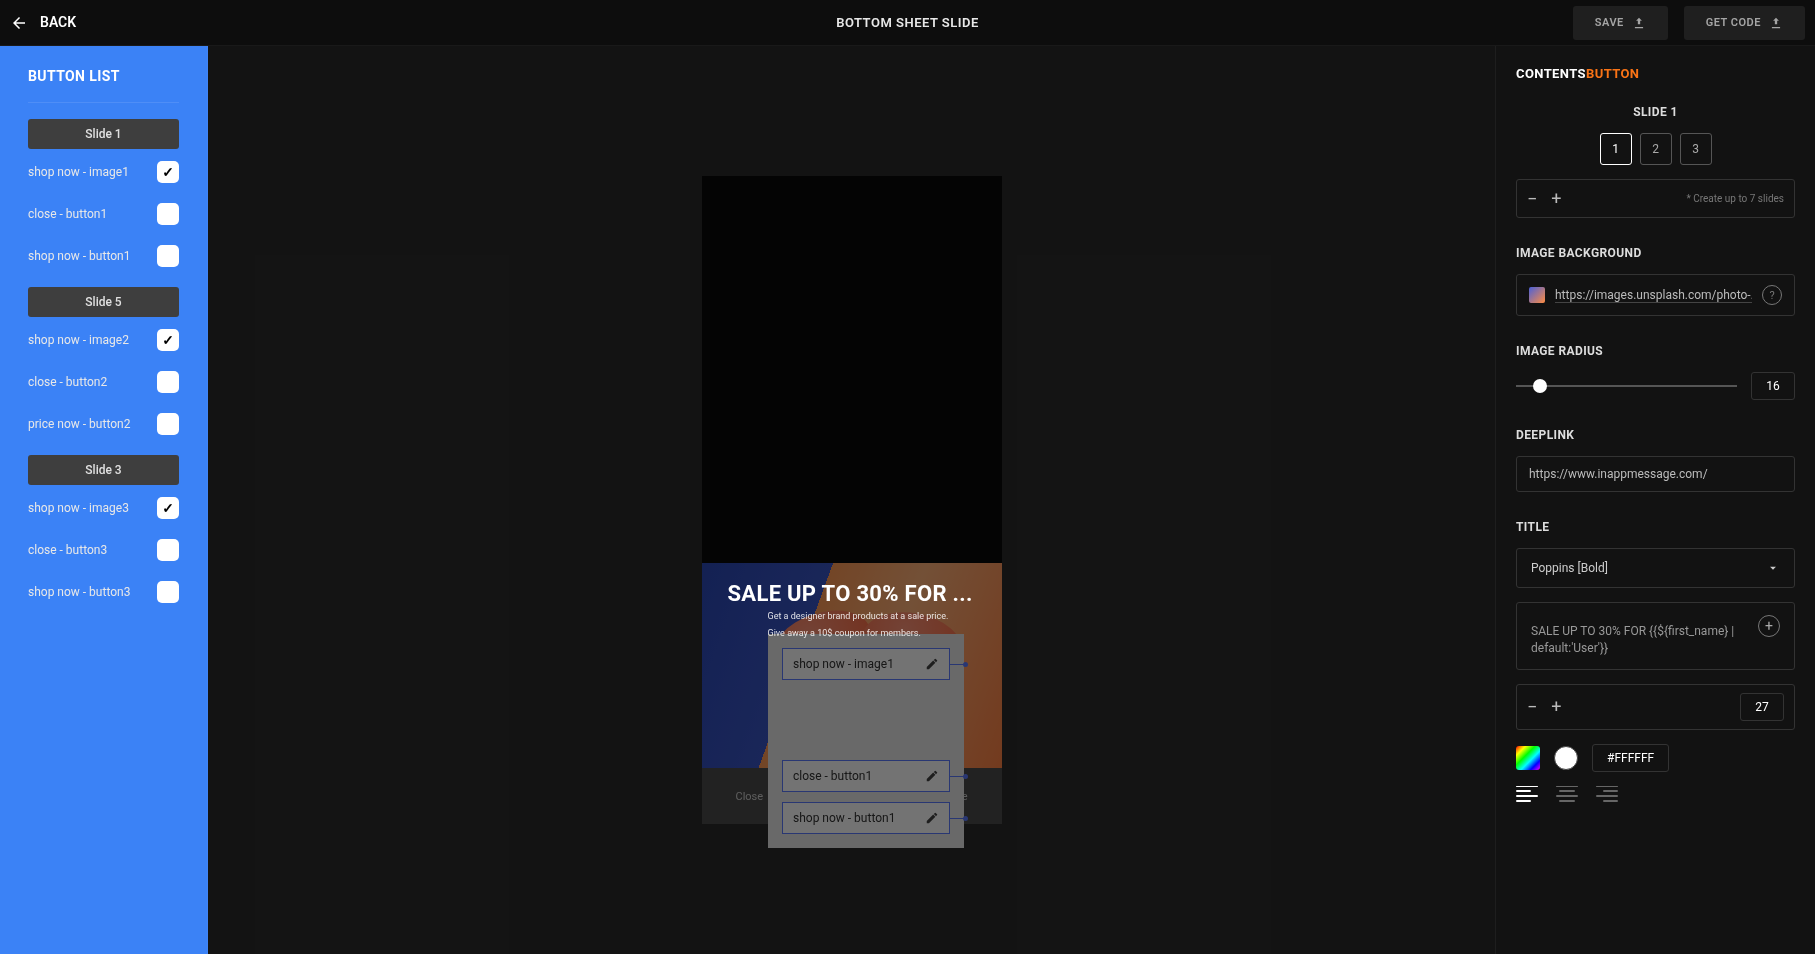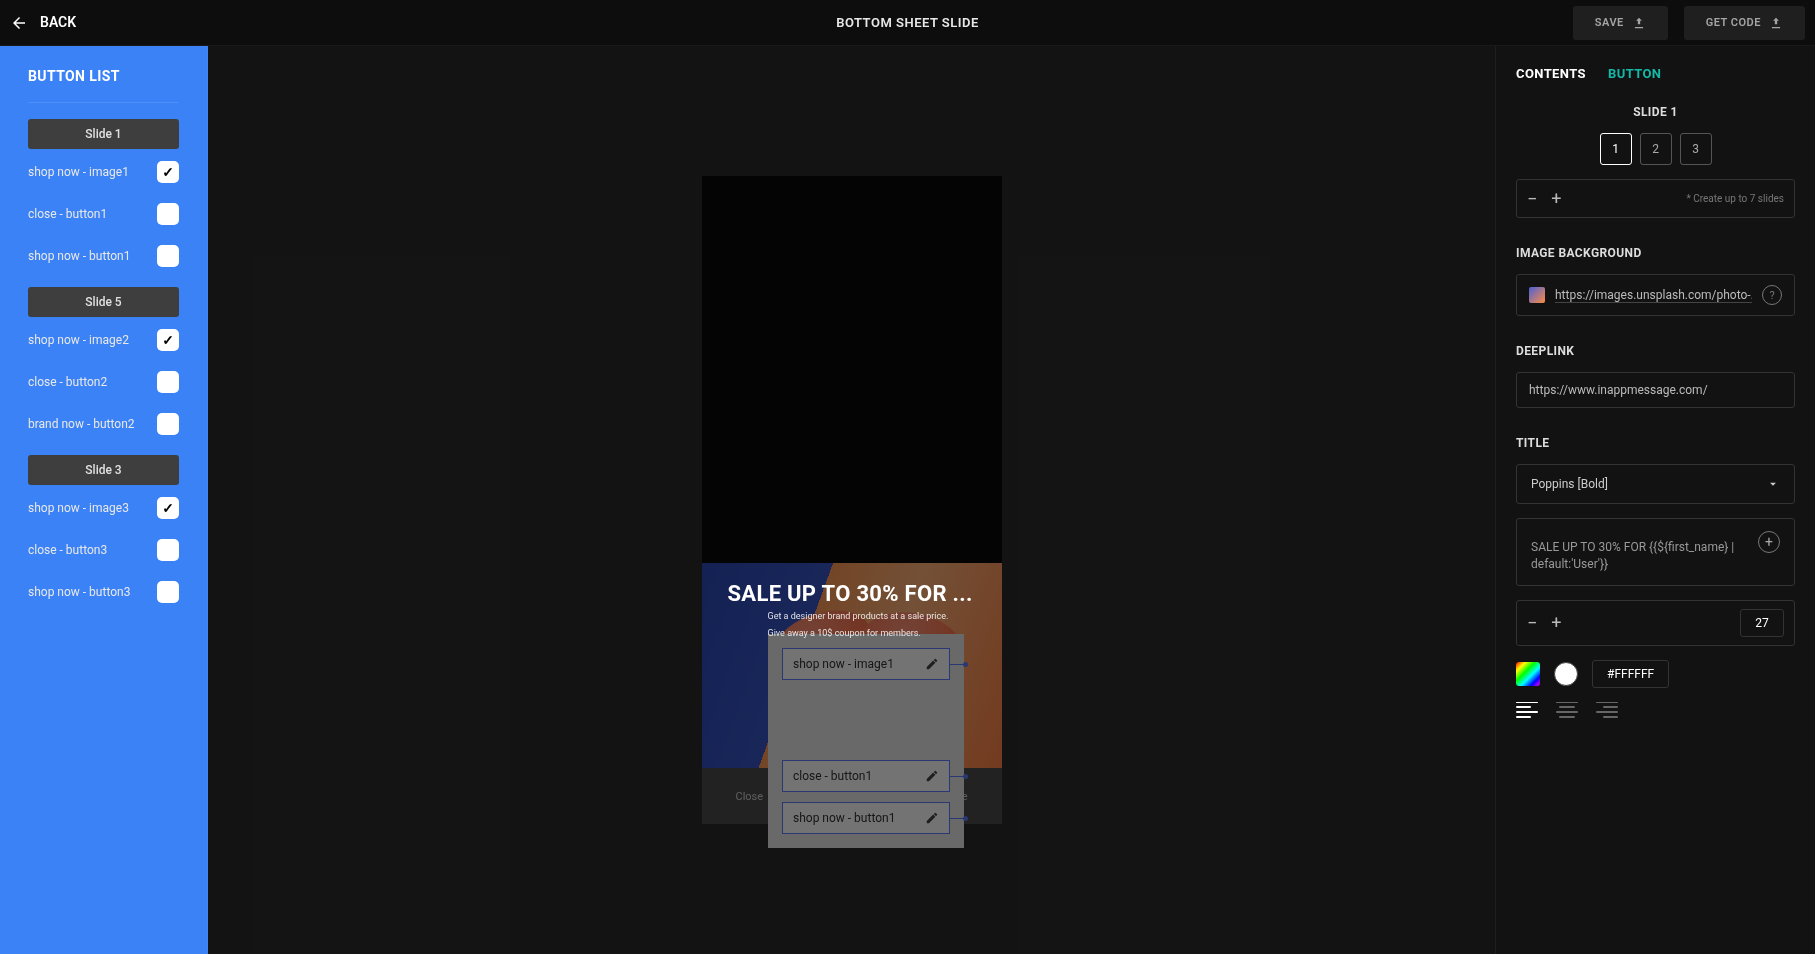--- a/index.html
+++ b/index.html
@@ -21,22 +21,22 @@
 .chk{width:22px;height:22px;border-radius:5px;background:#fff;display:flex;align-items:center;justify-content:center;cursor:pointer;}
 .chk.on::after{content:"✓";color:#000;font-weight:700;font-size:14px;}
 
 
 .vtabs{position:absolute;left:208px;top:46px;width:42px;}
 .vtab{writing-mode:normal;background:#1c1c1c;color:#bdbdbd;font-size:10px;font-weight:600;text-align:center;padding:14px 0;border-radius:0 8px 8px 0;margin-bottom:4px;line-height:1.5;cursor:pointer;}
 .vtab.active{background:#2a2a2a;color:#fff;}
 
 
 .rightbar{position:absolute;right:0;top:46px;width:320px;bottom:0;background:#121212;padding:20px 20px;overflow-y:auto;border-left:1px solid rgba(255,255,255,0.05);}
-.tab-row{display:flex;gap:22px;margin-bottom:24px;}
-.tabbtn{background:none;border:none;color:#14b8a6;font-size:13px;font-weight:700;letter-spacing:0.4px;cursor:pointer;}
+.tab-row{display:flex;margin-bottom:24px;}
+.tabbtn{background:none;border:none;color:#f97316;font-size:13px;font-weight:700;letter-spacing:0.4px;cursor:pointer;}
 .tabbtn.active{color:#fff;}
 .section-title{font-size:12px;font-weight:700;letter-spacing:0.4px;margin-bottom:14px;color:#ddd;}
 .slide-num-row{display:flex;gap:8px;justify-content:center;margin-bottom:14px;}
 .num-chip{width:32px;height:32px;border:1px solid #555;display:flex;align-items:center;justify-content:center;border-radius:3px;font-size:12px;cursor:pointer;color:#aaa;}
 .num-chip.active{border-color:#fff;color:#fff;}
 .pm-row{display:flex;align-items:center;border:1px solid #333;border-radius:3px;padding:8px 10px;gap:14px;}
 .hint{font-size:10px;color:#777;margin-left:auto;}
 .plusminus{color:#bbb;font-size:18px;cursor:pointer;user-select:none;}
 .field-box{border:1px solid #333;padding:10px 12px;border-radius:3px;font-size:12px;color:#999;display:flex;align-items:center;gap:10px;}
 .field-box input{background:none;border:none;color:#bbb;font-size:12px;flex:1;outline:none;border-bottom:1px solid #444;}
@@ -133,21 +133,21 @@
       <div class="slide-header">Slide 5</div>
       <div class="item-row">
         <span>shop now - image2</span>
         <div class="chk on"></div>
       </div>
       <div class="item-row">
         <span>close - button2</span>
         <div class="chk"></div>
       </div>
       <div class="item-row">
-        <span>brand now - button2</span>
+        <span>price now - button2</span>
         <div class="chk"></div>
       </div>
       <div class="slide-header">Slide 3</div>
       <div class="item-row">
         <span>shop now - image3</span>
         <div class="chk on"></div>
       </div>
       <div class="item-row">
         <span>close - button3</span>
         <div class="chk"></div>
@@ -234,20 +234,27 @@
 
   <div class="section">
     <div class="section-title">IMAGE BACKGROUND</div>
     <div class="field-box">
       <div class="img-thumb"></div>
       <input value="https://images.unsplash.com/photo-..." style="">
       <div class="help-circ">?</div>
     </div>
   </div>
 
+  <div class="section">
+    <div class="section-title">IMAGE RADIUS</div>
+    <div class="slider-row">
+      <input type="range" min="0" max="100" value="8" style="">
+      <div class="val-chip">16</div>
+    </div>
+  </div>
 
   <div class="section">
     <div class="section-title">DEEPLINK</div>
     <div class="field-box">
       <input style="border-bottom: none;" value="https://www.inappmessage.com/">
     </div>
   </div>
 
   <div class="section">
     <div class="section-title">TITLE</div>

